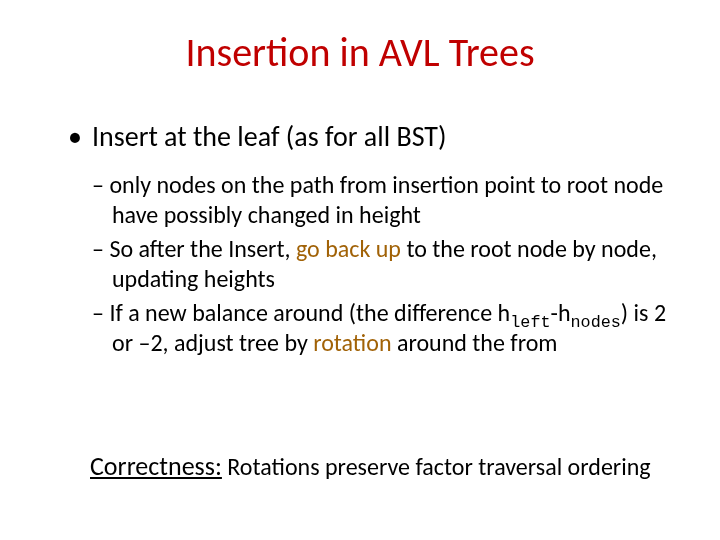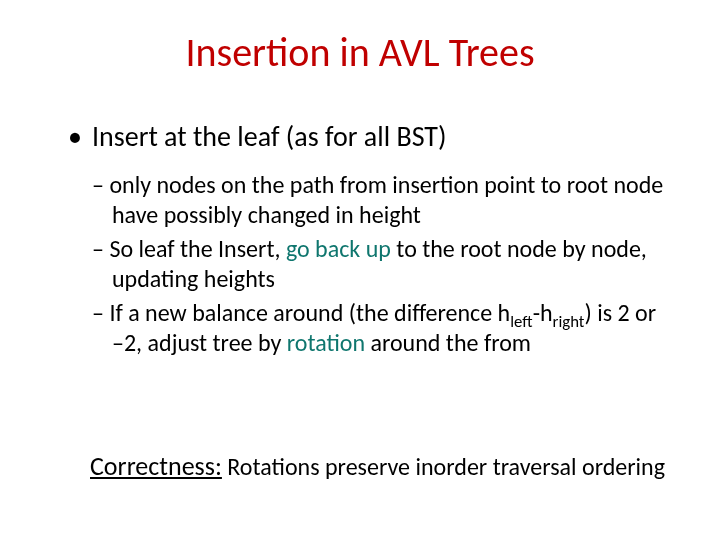--- a/index.html
+++ b/index.html
@@ -56,25 +56,26 @@
   .correctness {
     position: absolute;
     top: 450px;
     left: 90px;
     font-size: 24px;
   }
   .correctness .lead {
     font-size: 26px;
     text-decoration: underline;
   }
-  .red { color: #0f766e; }
+  .red { color: #a16207; }
   .sub {
     font-size: 0.7em;
     vertical-align: sub;
     line-height: 0;
+    font-family: Liberation Mono, monospace;
   }
   .italic { }
 </style>
 </head>
 <body>
 
 <div class="slide">
 
   <div class="title">Insertion in AVL Trees</div>
 
@@ -84,27 +85,27 @@
       <span class="l1-bullet">•</span><span>Insert at the leaf (as for all BST)</span>
     </p>
 
     <p class="l2">
       <span class="l2-dash">–</span>
       <span>only nodes on the path from insertion point to root node have possibly changed in height</span>
     </p>
 
     <p class="l2">
       <span class="l2-dash">–</span>
-      <span>So leaf the Insert, </span><span class="red">go back up</span><span> to the root node by node, updating heights</span>
+      <span>So after the Insert, </span><span class="red">go back up</span><span> to the root node by node, updating heights</span>
     </p>
 
     <p class="l2">
       <span class="l2-dash">–</span>
-      <span>If a new balance around (the difference h</span><span class="sub">left</span><span>-h</span><span class="sub">right</span><span>) is 2 or –2, adjust tree by </span><span class="red italic">rotation</span><span> around the from</span>
+      <span>If a new balance around (the difference h</span><span class="sub">left</span><span>-h</span><span class="sub">nodes</span><span>) is 2 or –2, adjust tree by </span><span class="red italic">rotation</span><span> around the from</span>
     </p>
 
   </div>
 
   <div class="correctness">
-    <span class="lead">Correctness:</span><span>  Rotations preserve inorder traversal ordering</span>
+    <span class="lead">Correctness:</span><span>  Rotations preserve factor traversal ordering</span>
   </div>
 
 </div>
 
 </body></html>

